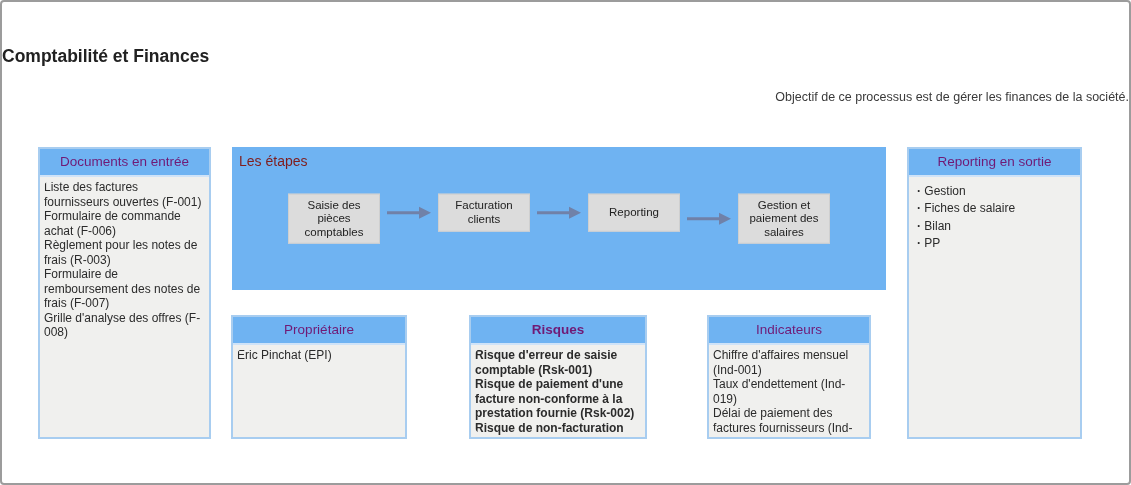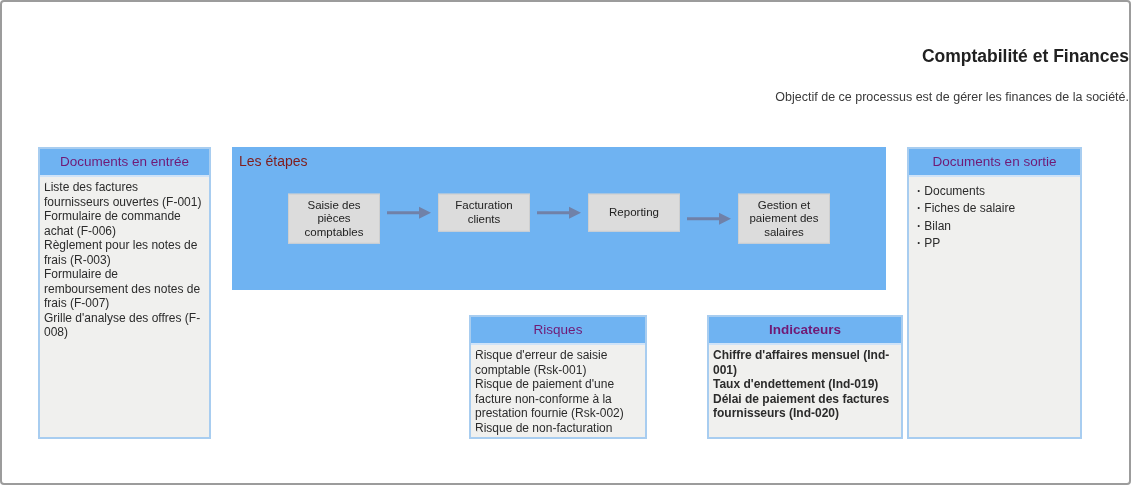--- a/index.html
+++ b/index.html
@@ -23,21 +23,21 @@
     width:1131px;
     height:485px;
     background:#fff;
     border:2px solid var(--outer-border);
     border-radius:4px;
     overflow:hidden;
   }
   .page-title{
     position:absolute;
     top:44px; left:0; right:0;
-    text-align:right;
+    text-align:left;
     font-size:17.5px;
     font-weight:bold;
     color:#212121;
   }
   .page-subtitle{
     position:absolute;
     top:88px; left:0; right:0;
     text-align:right;
     font-size:12.5px;
     color:#3A3A3A;
@@ -70,22 +70,22 @@
   }
   .doc-line{white-space:pre-wrap;}
   .bullet-body{padding:6px 4px 3px 8px;}
   .bullet-line::before{content:"· ";font-weight:bold;}
   .bullet-line{line-height:1.45;}
 
   
   .panel-docs-in  {left:36px;  top:145px; width:173px; height:292px;}
   .panel-docs-out {left:905px; top:145px; width:175px; height:292px;}
   .panel-owner    {left:229px; top:313px; width:176px; height:124px;}
-  .panel-risks    {left:467px; top:313px; width:178px; height:124px;}
-  .panel-indic    {left:705px; top:313px; width:196px; height:124px;font-weight:bold;}
+  .panel-risks    {left:467px; top:313px; width:178px; height:124px;font-weight:bold;}
+  .panel-indic    {left:705px; top:313px; width:164px; height:124px;}
 
   
   .steps-panel{
     position:absolute;
     left:230px; top:145px; width:654px; height:143px;
     background:var(--accent-blue);
   }
   .steps-title{
     position:absolute;
     top:6px; left:7px;
@@ -175,30 +175,37 @@
             <polygon points="33,1 45,7 33,13" fill="currentColor"></polygon>
           </svg>
           <div class="step-box">
             <span>Gestion et paiement des salaires</span>
           </div>
         </div>
       </div>
   </div>
 
   <div class="panel panel-docs-out">
-    <div class="panel-header">Documents en sortie</div>
+    <div class="panel-header">Reporting en sortie</div>
     <div class="panel-body bullet-body">
 
-    <div class="bullet-line">Documents</div>
+    <div class="bullet-line">Gestion</div>
         <div class="bullet-line">Fiches de salaire</div>
         <div class="bullet-line">Bilan</div>
         <div class="bullet-line">PP</div>
       </div>
   </div>
 
+  <div class="panel panel-owner">
+    <div class="panel-header">Propriétaire</div>
+    <div class="panel-body">
+
+    <div class="doc-line">Eric Pinchat (EPI)</div>
+      </div>
+  </div>
 
   <div class="panel panel-risks">
     <div class="panel-header">Risques</div>
     <div class="panel-body">
 
     <div class="doc-line">Risque d'erreur de saisie comptable (Rsk-001)</div>
         <div class="doc-line">Risque de paiement d'une facture non-conforme à la prestation fournie (Rsk-002)</div>
         <div class="doc-line">Risque de non-facturation d'une prestation réalisée (Rsk-003)</div>
       </div>
   </div>

